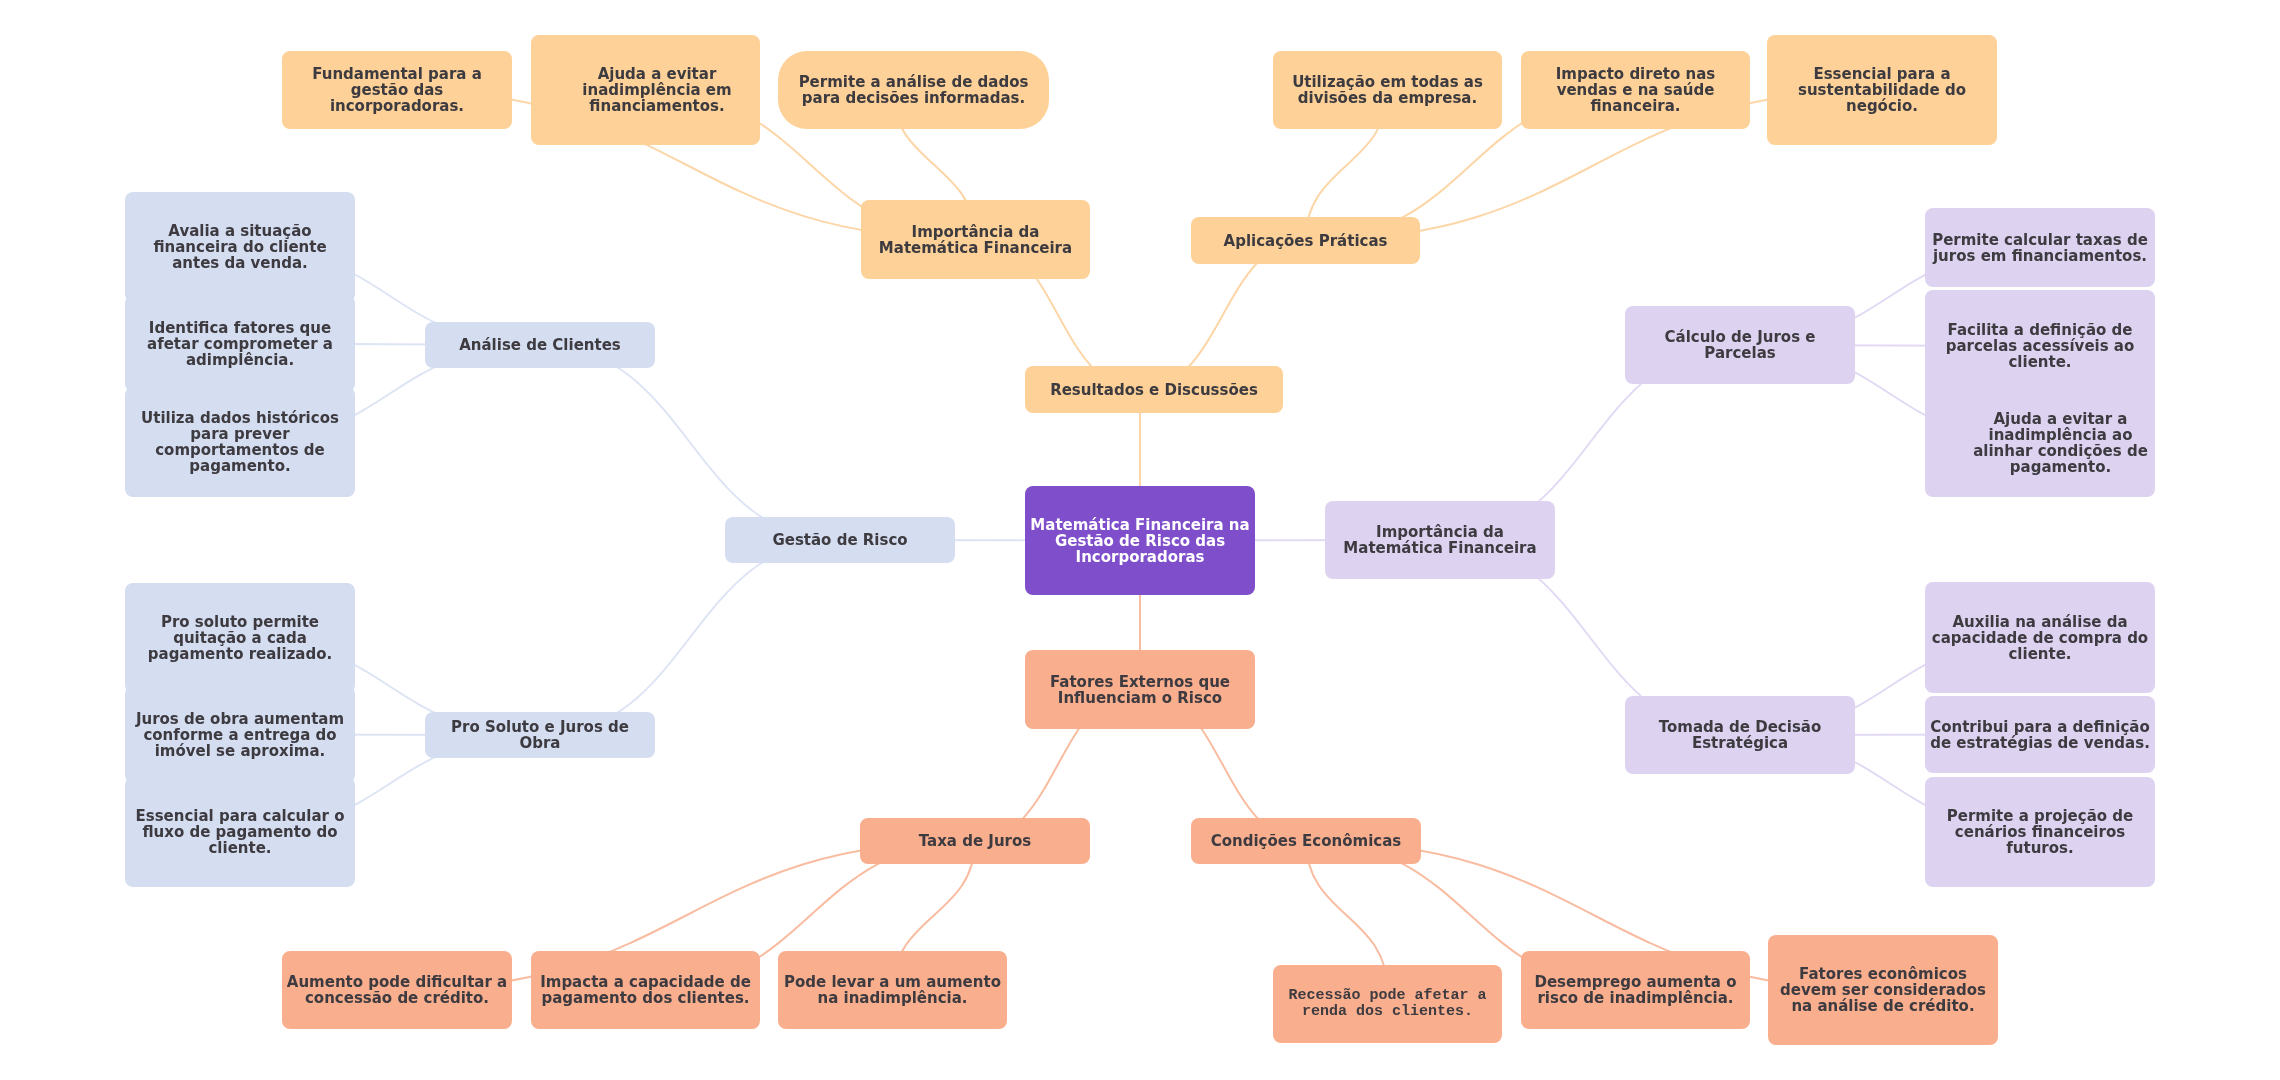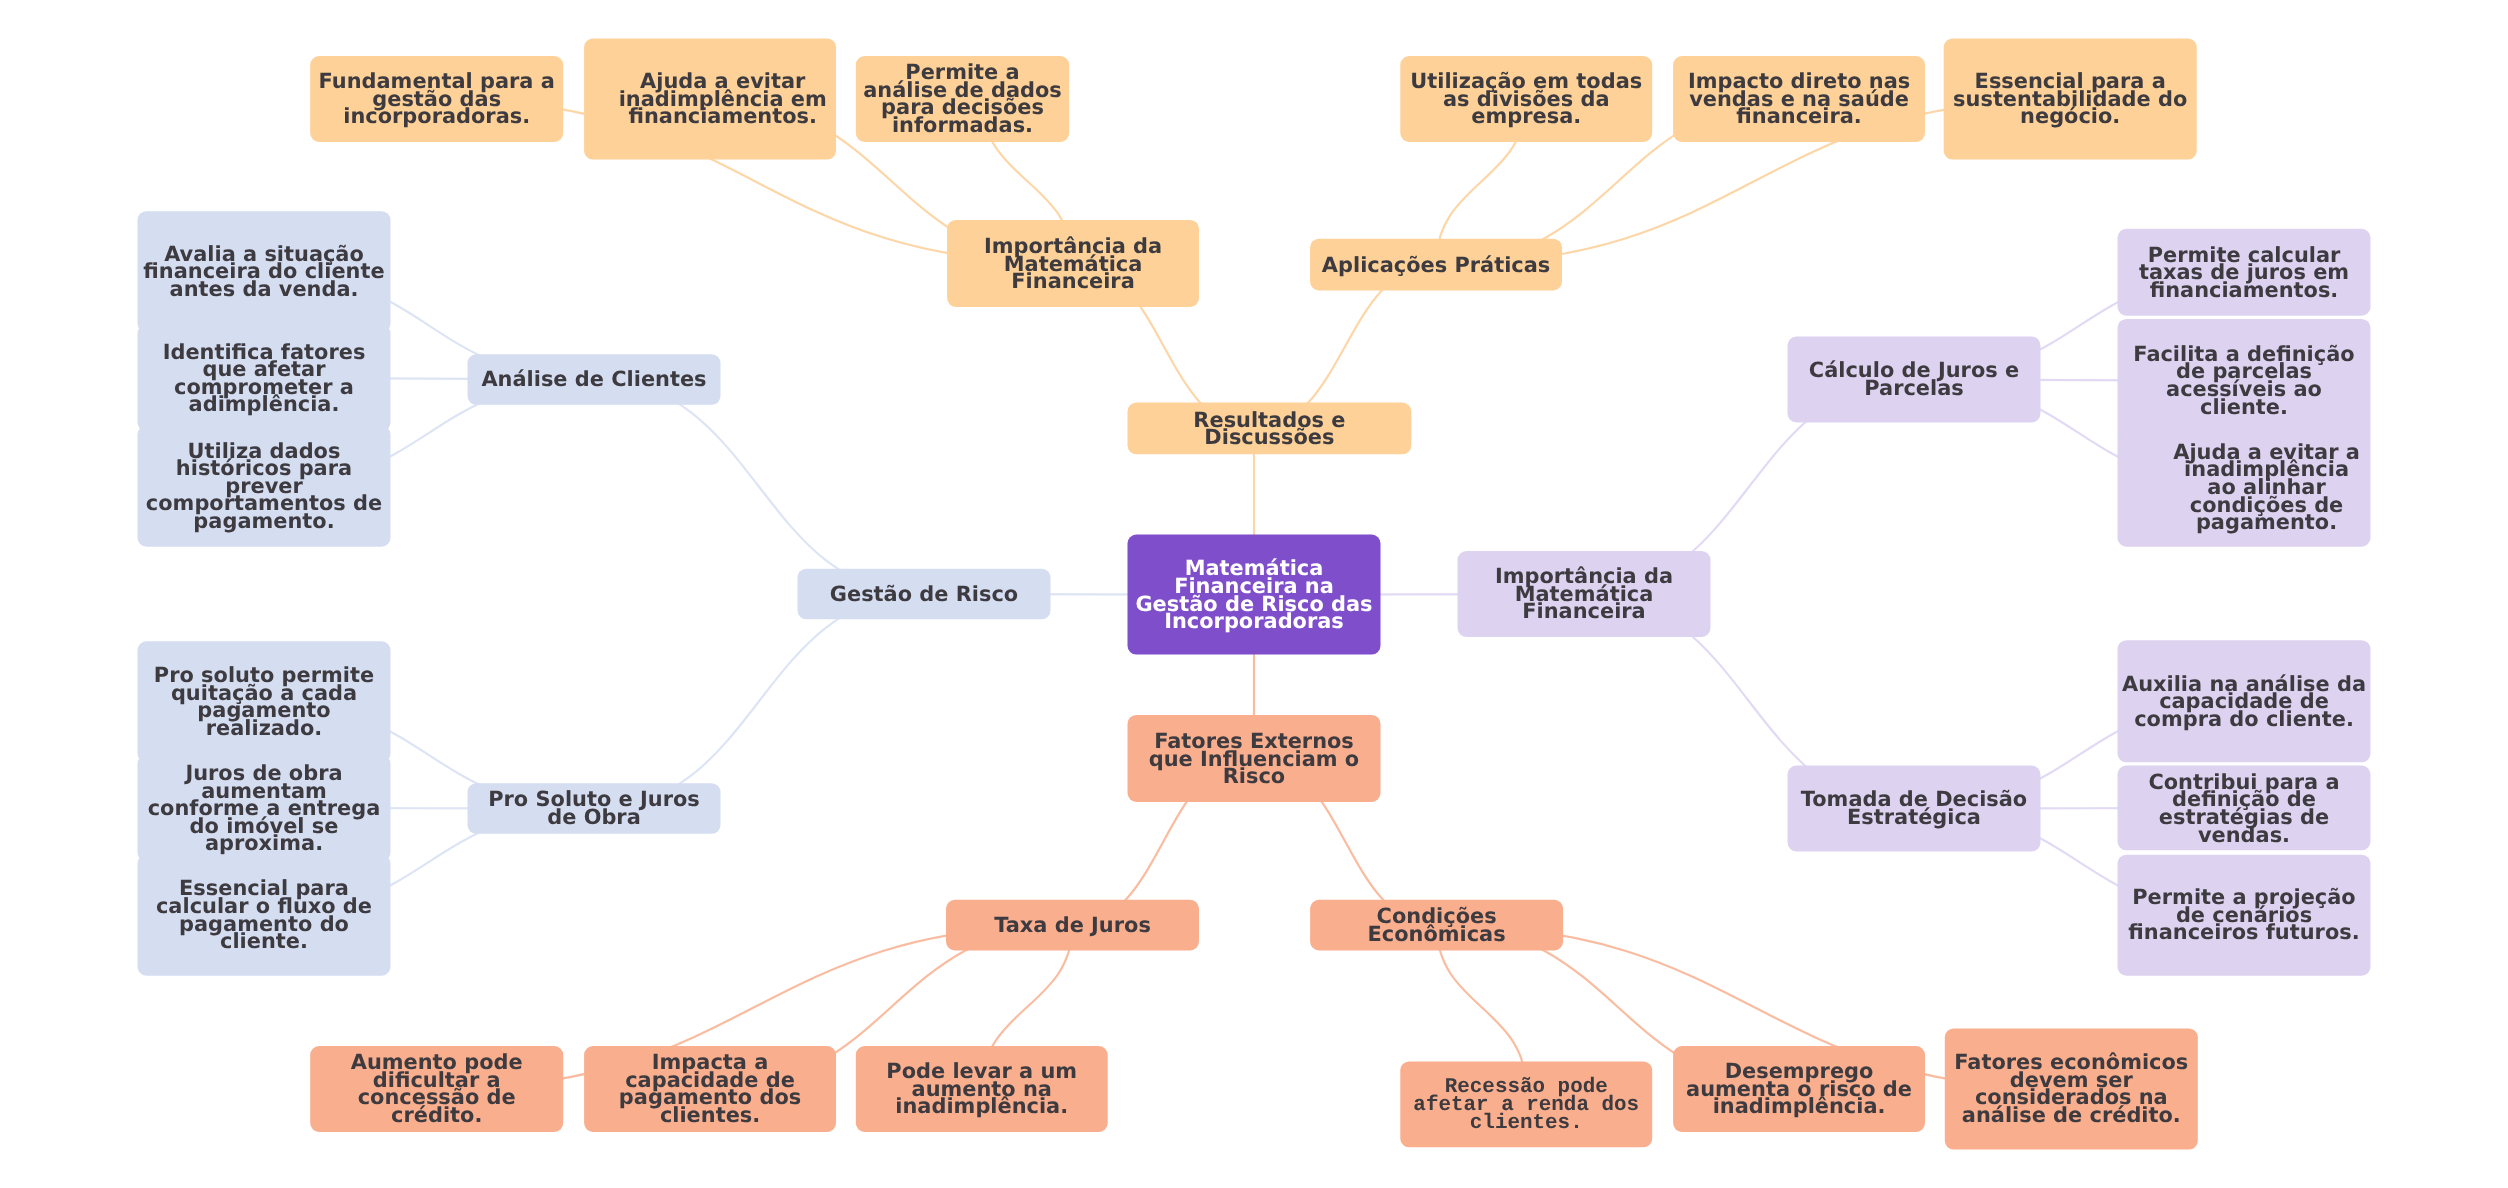--- a/index.html
+++ b/index.html
@@ -2,21 +2,21 @@
 <html><head>
 <meta charset="utf-8">
 <style>
   html, body { margin:0; padding:0; background:#ffffff; }
   body { width:2280px; height:1080px; position:relative; overflow:hidden;
          font-family:"DejaVu Sans", sans-serif; }
   #canvas { position:absolute; left:0; top:0; width:2280px; height:1080px; }
   #edges { position:absolute; left:0; top:0; width:2280px; height:1080px; }
   .node { position:absolute; box-sizing:border-box; border-radius:8px;
           display:flex; align-items:center; justify-content:center; text-align:center;
-          font-weight:bold; font-size:19px; line-height:16px; color:#3d3b40; padding:0 4px; }
+          font-weight:bold; font-size:15px; line-height:16px; color:#3d3b40; padding:0 4px; }
   .node span { display:block; }
   .c-root { background:#7e4ecb; color:#ffffff; }
   .c-orange { background:#fdd197; }
   .c-blue { background:#d5ddf1; }
   .c-lav { background:#ddd3f1; }
   .c-salmon { background:#f9ae8e; }
 </style>
 </head>
 <body>
 
@@ -72,21 +72,21 @@
     </div>
   <div class="node c-orange" id="n-aplicacoes" style="left: 1191px; top: 217px; width: 229px; height: 47px; background: rgb(253, 209, 151);">
       <span>Aplicações Práticas</span>
     </div>
   <div class="node c-orange" id="n-fundamental" style="left: 282px; top: 51px; width: 230px; height: 78px; background: rgb(253, 209, 151);">
       <span>Fundamental para a gestão das incorporadoras.</span>
     </div>
   <div class="node c-orange" id="n-ajuda_evitar" style="left: 531px; top: 35px; width: 229px; height: 110px; background: rgb(253, 209, 151); padding-left: 27px;">
       <span>Ajuda a evitar inadimplência em financiamentos.</span>
     </div>
-  <div class="node c-orange" id="n-permite_analise" style="left: 778px; top: 51px; width: 194px; height: 78px; background: rgb(253, 209, 151);">
+  <div class="node c-orange" id="n-permite_analise" style="left: 778px; top: 51px; width: 271px; height: 78px; background: rgb(253, 209, 151); border-radius: 29px;">
       <span>Permite a análise de dados para decisões informadas.</span>
     </div>
   <div class="node c-orange" id="n-utilizacao" style="left: 1273px; top: 51px; width: 229px; height: 78px; background: rgb(253, 209, 151);">
       <span>Utilização em todas as divisões da empresa.</span>
     </div>
   <div class="node c-orange" id="n-impacto" style="left: 1521px; top: 51px; width: 229px; height: 78px; background: rgb(253, 209, 151);">
       <span>Impacto direto nas vendas e na saúde financeira.</span>
     </div>
   <div class="node c-orange" id="n-essencial_sust" style="left: 1767px; top: 35px; width: 230px; height: 110px; background: rgb(253, 209, 151);">
       <span>Essencial para a sustentabilidade do negócio.</span>

